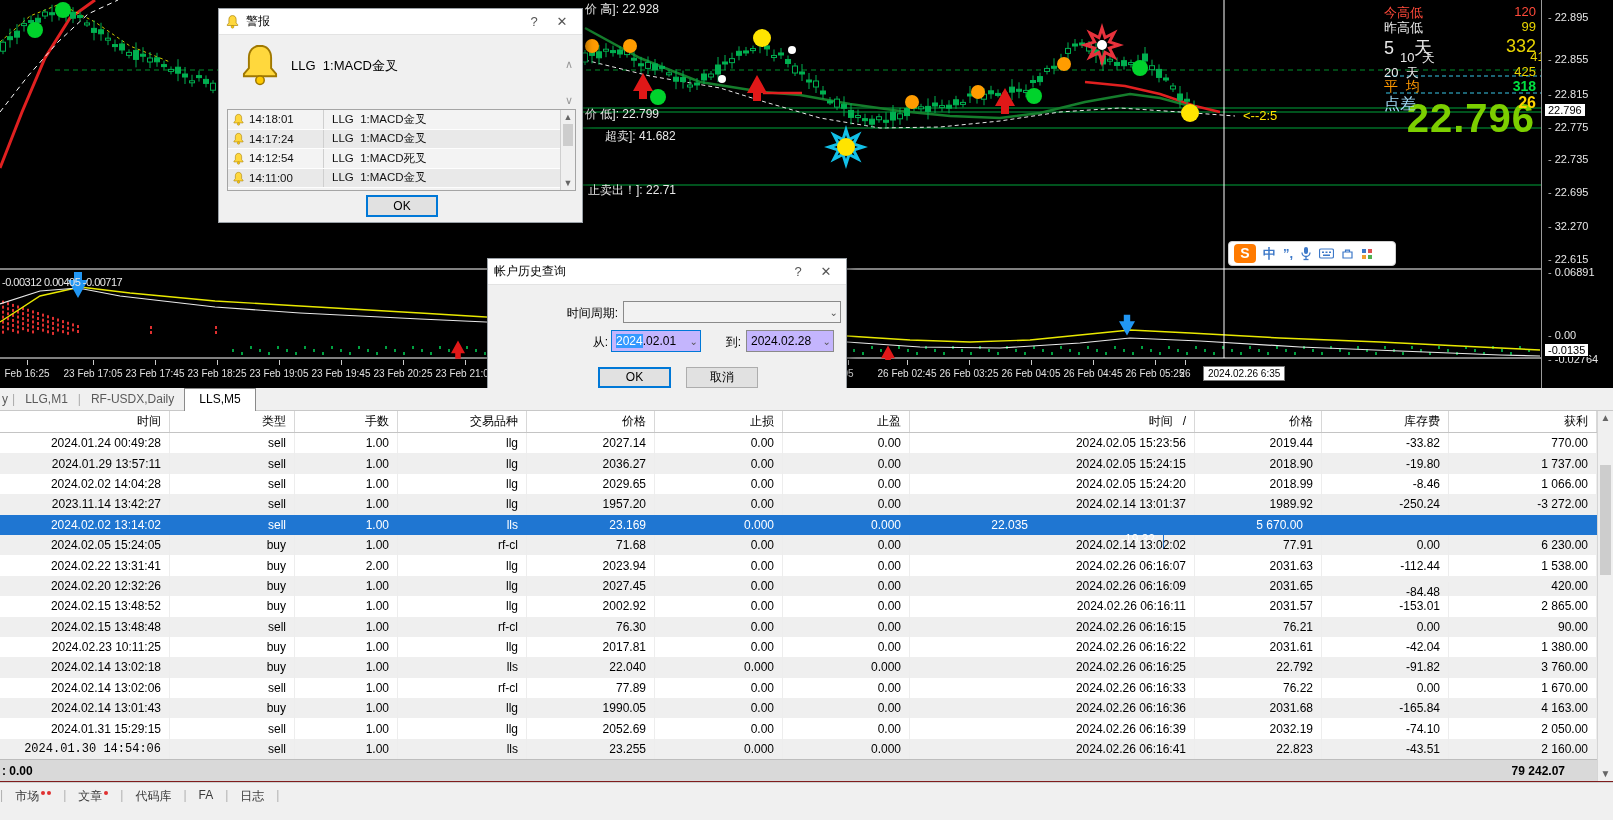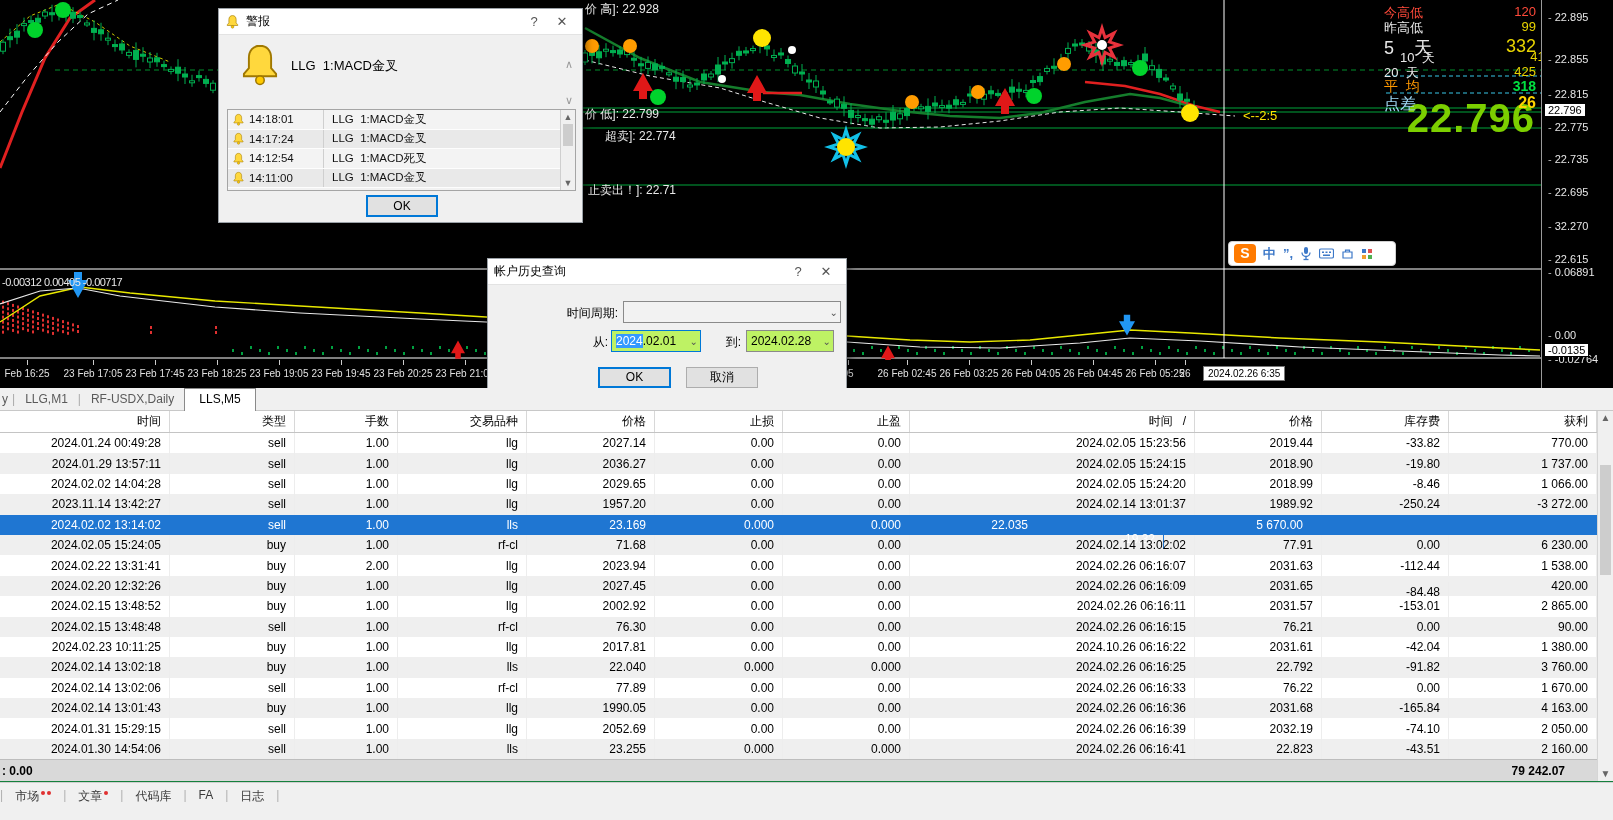--- a/index.html
+++ b/index.html
@@ -48,36 +48,36 @@
   .alert-time{width:74px;}
   .alert-div{width:1px;align-self:stretch;background:#cfcfcf;margin-right:8px;}
   .alert-sb{position:absolute;right:0;top:0;width:15px;height:100%;background:#f0f0f0;border-left:1px solid #cfcfcf;}
   .sb-arrow{height:14px;text-align:center;font-size:9px;color:#666;line-height:14px;}
   .sb-thumb{margin:0 2px;height:22px;background:#cdcdcd;}
   .btn{background:#e1e1e1;border:1px solid #adadad;font-size:12px;text-align:center;color:#000;}
   .btn.focus{border:2px solid #0078d7;}
   #alert-ok{position:absolute;left:147px;top:186px;width:72px;height:22px;line-height:18px;}
   #hist-dlg{left:487px;top:258px;width:360px;height:132px;}
   .fld-label{position:absolute;font-size:12px;color:#000;text-align:right;}
-  .combo{position:absolute;height:22px;background:#bef264;border:1px solid #8a8a8a;font-size:12px;display:flex;align-items:center;padding:0 2px 0 4px;}
+  .combo{position:absolute;height:22px;background:#c4b5fd;border:1px solid #8a8a8a;font-size:12px;display:flex;align-items:center;padding:0 2px 0 4px;}
   .combo .caret{margin-left:auto;color:#555;font-size:10px;}
   .combo.dim{background:#f2f2f2;}
   .combo.focused{border:1px solid #0078d7;}
   .hl{background:#3399ff;color:#fff;}
   #hist-ok{position:absolute;left:110px;top:108px;width:73px;height:21px;line-height:16px;}
   #hist-cancel{position:absolute;left:198px;top:108px;width:72px;height:21px;line-height:18px;}
 
   
   #chart-tabs{left:0;top:388px;width:1613px;height:23px;background:#f0f0f0;border-bottom:1px solid #c8c8c8;display:flex;align-items:flex-end;font-size:12px;color:#5a5a5a;}
   .ctab{padding:2px 10px 4px 10px;}
   .ctab-sep{color:#aaa;padding-bottom:4px;}
   .ctab.active{background:#fff;border:1px solid #8a8a8a;border-bottom:none;color:#000;padding:3px 14px 5px 14px;margin-bottom:-1px;}
 
   
-  #terminal{left:0;top:411px;width:1613px;height:371px;background:#15803d;}
+  #terminal{left:0;top:411px;width:1613px;height:371px;background:#7f1d1d;}
   .trow{display:flex;height:20.4px;align-items:center;}
   .trow.head{height:22px;border-bottom:1px solid #c4c4c4;background:#fff;font-size:12px;color:#000;}
   .tcell{height:100%;display:flex;align-items:center;justify-content:flex-end;padding-right:8px;font-size:12px;color:#000;border-right:1px solid #ededed;white-space:pre;}
   .head .tcell{border-right:1px solid #d8d8d8;}
   .trow:nth-child(odd){background:#ffffff;}
   .trow:nth-child(even){background:#efefef;}
   .trow.sel{background:#1f76d2 !important;}
   .trow.sel .tcell{color:#fff;border-right-color:#1f76d2;}
   #summary-row{position:absolute;left:0;top:348px;width:1597px;height:22px;background:#d9d9d9;border-top:1px solid #bdbdbd;display:flex;align-items:center;font-weight:bold;font-size:12px;}
   #summary-left{padding-left:2px;}
@@ -602,21 +602,21 @@
         <path d="M 1119,321.2 L 1127,335.6 L 1135,321.2 L 1130.2,321.2 L 1130.2,314.8 L 1123.8,314.8 L 1123.8,321.2 Z" fill="#2196f3"></path>
         <polygon points="863,147 853.3910362600903,150.06146745892073 858.0208152801713,159.02081528017132 849.0614674589207,154.3910362600903 846,164 842.9385325410793,154.3910362600903 833.9791847198287,159.02081528017132 838.6089637399097,150.06146745892073 829,147 838.6089637399097,143.93853254107927 833.9791847198287,134.97918471982868 842.9385325410793,139.6089637399097 846,130 849.0614674589207,139.6089637399097 858.0208152801713,134.97918471982868 853.3910362600903,143.93853254107927" fill="none" stroke="#12c0e8" stroke-width="3"></polygon>
         <circle cx="846" cy="147" r="9" fill="#ffe400"></circle>
         <polygon points="1119,45 1109.3910362600902,48.06146745892072 1114.0208152801713,57.020815280171306 1105.0614674589208,52.391036260090296 1102,62 1098.9385325410792,52.391036260090296 1089.9791847198287,57.020815280171306 1094.6089637399098,48.06146745892072 1085,45 1094.6089637399098,41.93853254107928 1089.9791847198287,32.979184719828694 1098.9385325410792,37.60896373990971 1102,28 1105.0614674589208,37.608963739909704 1114.0208152801713,32.97918471982869 1109.3910362600902,41.938532541079276" fill="none" stroke="#e8323c" stroke-width="3"></polygon>
         <circle cx="1102" cy="45" r="5" fill="#fff"></circle>
         <line x1="1224" y1="0" x2="1224" y2="358" stroke="#fff" stroke-width="1"></line>
       </svg>
 
     <div class="chart-label" style="left:585px;top:1px">价 高]: 22.928</div>
     <div class="chart-label" style="left:585px;top:106px">价 低]: 22.799</div>
-    <div class="chart-label" style="left:605px;top:128px">超卖]: 22.774</div>
+    <div class="chart-label" style="left:605px;top:128px">超卖]: 41.682</div>
     <div class="chart-label" style="left:588px;top:182px">止卖出！]: 22.71</div>
     <div class="ratio-label" style="left:1243px;top:108px">&lt;--2:5</div>
     <div class="big-price">22.796</div>
     <div class="macd-vals" style="left:2px;top:276px">-0.00312 0.00405 -0.00717</div>
     <div id="stats-block">
         <div class="stat-row" style="top: 4px; font-size: 13px;"><span style="color: rgb(255, 74, 58); text-align: center;">今高低</span><span class="v" style="color: rgb(255, 74, 58); font-weight: normal;">120</span></div>
         <div class="stat-row" style="top: 19px; font-size: 13px;"><span style="color: rgb(232, 232, 232);">昨高低</span><span class="v" style="color: rgb(232, 212, 0); font-weight: normal;">99</span></div>
         <div class="stat-row" style="top: 36px; font-size: 18px;"><span style="color: rgb(232, 232, 232);">5    天</span><span class="v" style="color: rgb(232, 212, 0); font-weight: normal;">332</span></div>
         <div class="stat-row" style="top: 49px; font-size: 13px; margin-left: 16px;"><span style="color: rgb(232, 232, 232);">10  天</span><span class="v" style="color: rgb(232, 212, 0); font-weight: normal;">416</span></div>
         <div class="stat-row" style="top: 64px; font-size: 13px;"><span style="color: rgb(232, 232, 232);">20  天</span><span class="v" style="color: rgb(232, 212, 0); font-weight: normal;">425</span></div>
@@ -945,21 +945,21 @@
           <div class="tcell" style="width: 148px;">90.00</div>
         </div>
         <div class="trow">
           <div class="tcell" style="width: 170px;">2024.02.23 10:11:25</div>
           <div class="tcell" style="width: 125px;">buy</div>
           <div class="tcell" style="width: 103px;">1.00</div>
           <div class="tcell" style="width: 129px;">llg</div>
           <div class="tcell" style="width: 128px;">2017.81</div>
           <div class="tcell" style="width: 128px;">0.00</div>
           <div class="tcell" style="width: 127px;">0.00</div>
-          <div class="tcell" style="width: 285px;">2024.10.26 06:16:22</div>
+          <div class="tcell" style="width: 285px;">2024.02.26 06:16:22</div>
           <div class="tcell" style="width: 127px;">2031.61</div>
           <div class="tcell" style="width: 127px;">-42.04</div>
           <div class="tcell" style="width: 148px;">1 380.00</div>
         </div>
         <div class="trow">
           <div class="tcell" style="width: 170px;">2024.02.14 13:02:18</div>
           <div class="tcell" style="width: 125px;">buy</div>
           <div class="tcell" style="width: 103px;">1.00</div>
           <div class="tcell" style="width: 129px;">lls</div>
           <div class="tcell" style="width: 128px;">22.040</div>
@@ -1003,21 +1003,21 @@
           <div class="tcell" style="width: 129px;">llg</div>
           <div class="tcell" style="width: 128px;">2052.69</div>
           <div class="tcell" style="width: 128px;">0.00</div>
           <div class="tcell" style="width: 127px;">0.00</div>
           <div class="tcell" style="width: 285px;">2024.02.26 06:16:39</div>
           <div class="tcell" style="width: 127px;">2032.19</div>
           <div class="tcell" style="width: 127px;">-74.10</div>
           <div class="tcell" style="width: 148px;">2 050.00</div>
         </div>
         <div class="trow">
-          <div class="tcell" style="width: 170px;">2024.01.30 14:54:06</div>
+          <div class="tcell" style="width: 170px; font-family: Liberation Mono, monospace;">2024.01.30 14:54:06</div>
           <div class="tcell" style="width: 125px;">sell</div>
           <div class="tcell" style="width: 103px;">1.00</div>
           <div class="tcell" style="width: 129px;">lls</div>
           <div class="tcell" style="width: 128px;">23.255</div>
           <div class="tcell" style="width: 128px;">0.000</div>
           <div class="tcell" style="width: 127px;">0.000</div>
           <div class="tcell" style="width: 285px;">2024.02.26 06:16:41</div>
           <div class="tcell" style="width: 127px;">22.823</div>
           <div class="tcell" style="width: 127px;">-43.51</div>
           <div class="tcell" style="width: 148px;">2 160.00</div>

